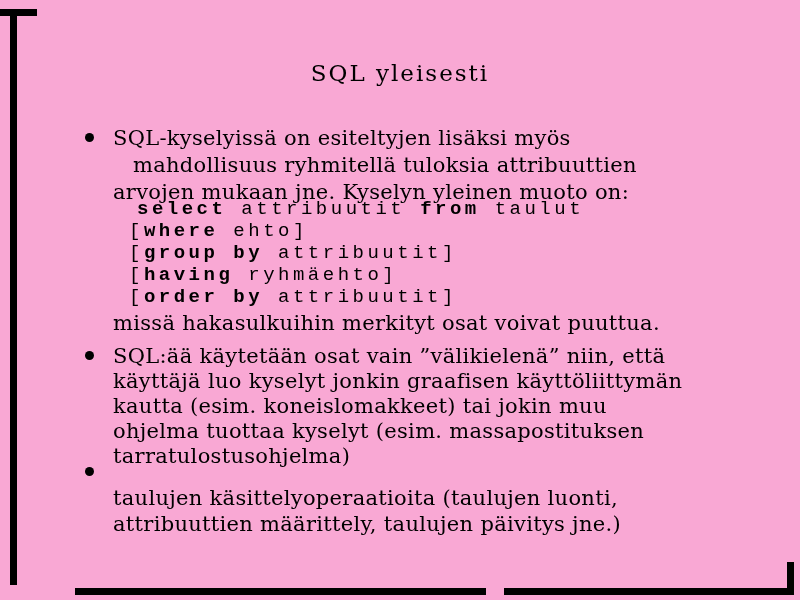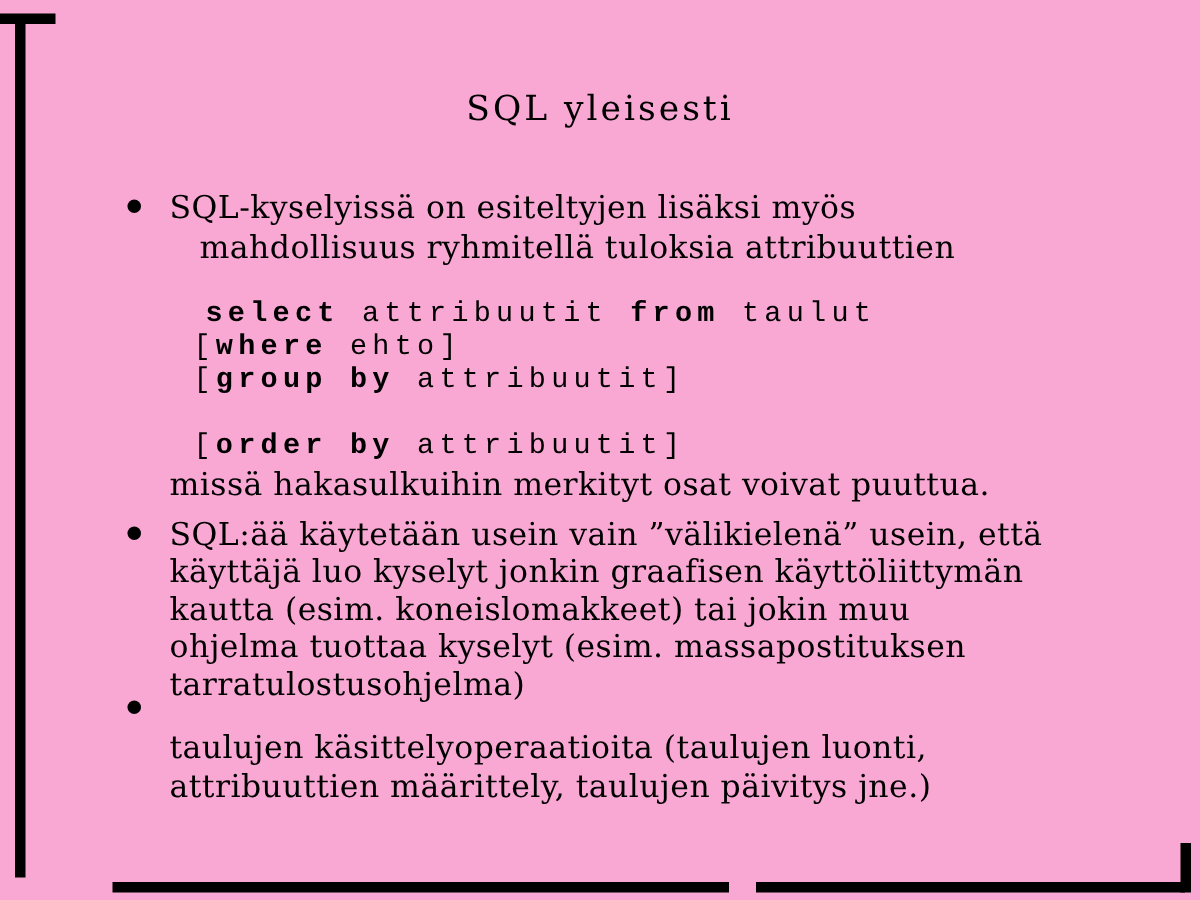--- a/index.html
+++ b/index.html
@@ -70,34 +70,36 @@
   <div class="mark mark-left-bar"></div>
   <div class="mark mark-bottom-l"></div>
   <div class="mark mark-bottom-r"></div>
   <div class="mark mark-right-tick"></div>
 
   <div class="title">SQL yleisesti</div>
 
   <div class="bullet-dot" style="top:133px;"></div>
   <div class="body-line" style="top:126px;">SQL-kyselyissä on esiteltyjen lisäksi myös</div>
   <div class="body-line" style="top:153px;margin-left:20px;">mahdollisuus ryhmitellä tuloksia attribuuttien</div>
+  <div class="body-line" style="top:180px;">arvojen mukaan jne. Kyselyn yleinen muoto on:</div>
 
   <div class="code-line code-line-first" style="top:199px;"><span class="kw">select</span><span> attribuutit </span><span class="kw">from</span><span> taulut</span></div>
 
   <div class="code-line" style="top:221px;"><span>[</span><span class="kw">where</span><span> ehto]</span></div>
 
   <div class="code-line" style="top:243px;"><span>[</span><span class="kw">group by</span><span> attribuutit]</span></div>
 
+  <div class="code-line" style="top:265px;"><span>[</span><span class="kw">having</span><span> ryhmäehto]</span></div>
 
   <div class="code-line" style="top:287px;"><span>[</span><span class="kw">order by</span><span> attribuutit]</span></div>
 
   <div class="body-line" style="top:311px;">missä hakasulkuihin merkityt osat voivat puuttua.</div>
 
   <div class="bullet-dot" style="top:351px;"></div>
-  <div class="body-line" style="top:344px;">SQL:ää käytetään usein vain ”välikielenä” usein, että</div>
+  <div class="body-line" style="top:344px;">SQL:ää käytetään osat vain ”välikielenä” niin, että</div>
   <div class="body-line" style="top:369px;">käyttäjä luo kyselyt jonkin graafisen käyttöliittymän</div>
   <div class="body-line" style="top:394px;">kautta (esim. koneislomakkeet) tai jokin muu</div>
   <div class="body-line" style="top:419px;">ohjelma tuottaa kyselyt (esim. massapostituksen</div>
   <div class="body-line" style="top:444px;">tarratulostusohjelma)</div>
 
   <div class="bullet-dot" style="top:467px;"></div>
   <div class="body-line" style="top:512px;">attribuuttien määrittely, taulujen päivitys jne.)</div>
   <div class="body-line" style="top:486px;">taulujen käsittelyoperaatioita (taulujen luonti,</div>
 
 </div>

